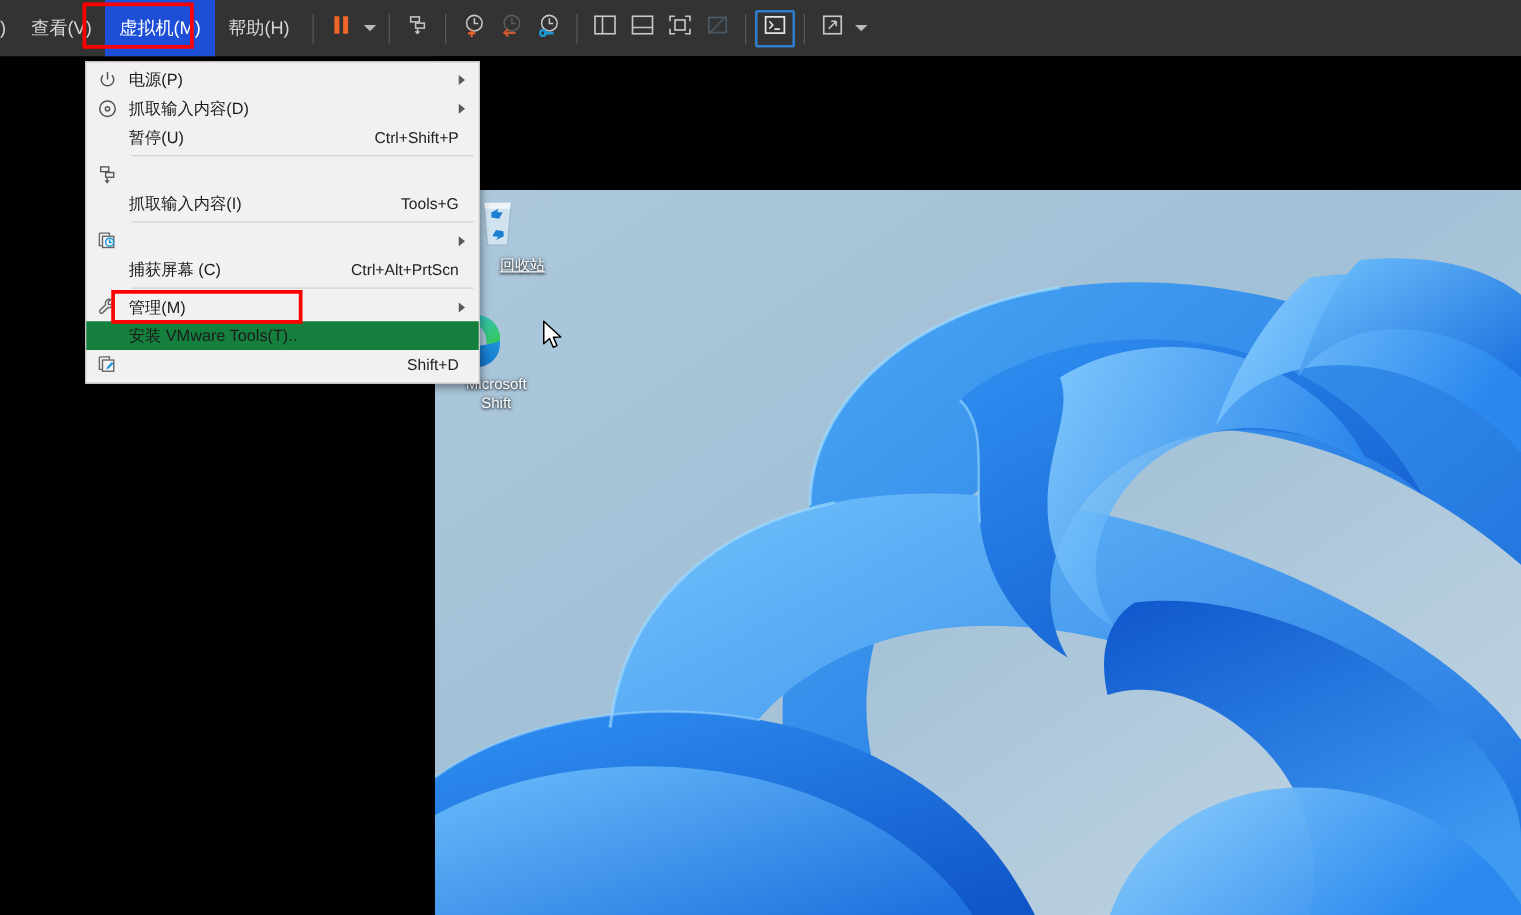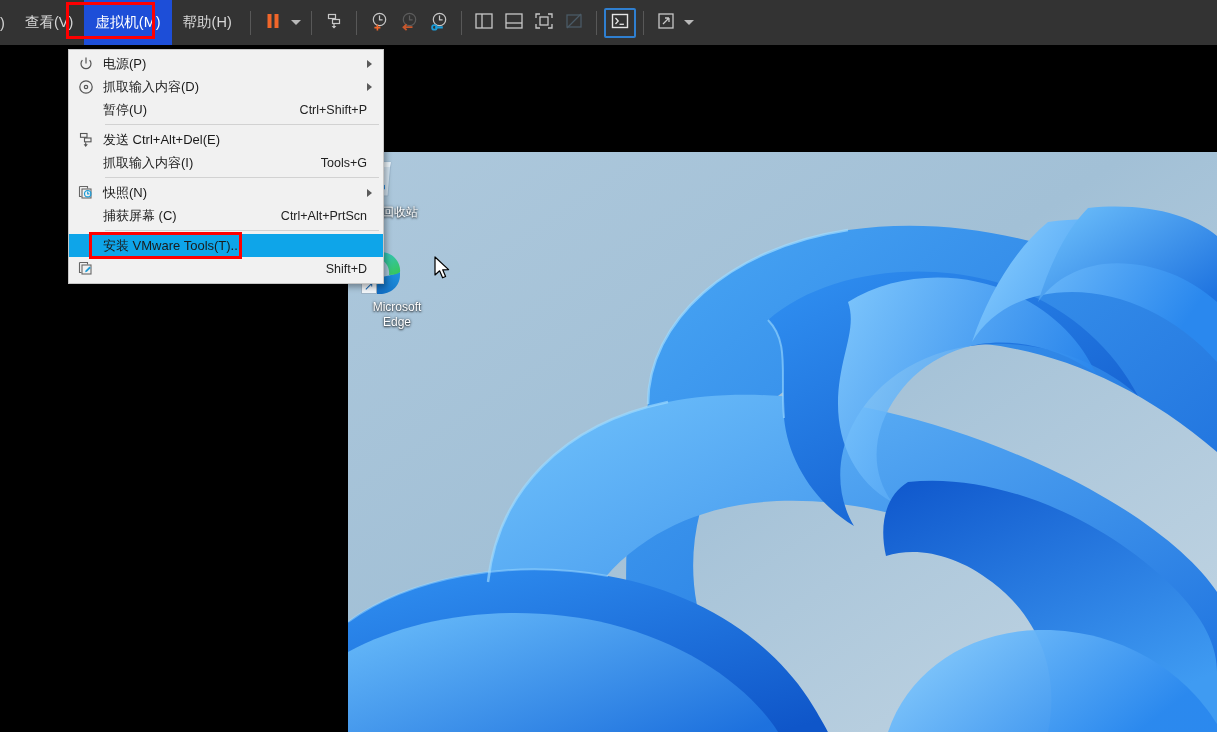--- a/index.html
+++ b/index.html
@@ -102,21 +102,21 @@
     text-align: center;
     z-index: 8;
     color: #ffffff;
     font-size: 12px;
     line-height: 15px;
     text-shadow: 0 1px 2px rgba(0,0,0,.75), 0 0 3px rgba(0,0,0,.6);
     cursor: default;
   }
   .dicon .glyph { display: block; height: 48px; margin: 0 auto 4px; position: relative; }
 
-  #icon-recycle { left: 10px; top: 1px; }
+  #icon-recycle { left: 28px; top: 1px; text-decoration: underline; }
   #icon-edge { left: 7px; top: 96px; }
 
   .shortcut-arrow {
     position: absolute; left: 6px; bottom: 2px;
     width: 16px; height: 16px;
     background: #f2f6fa;
     border: 1px solid #9fb4c6;
     display: flex; align-items: center; justify-content: center;
     font-size: 12px; line-height: 1;
     color: #1769b5;
@@ -158,21 +158,21 @@
     color: #222; font-size: 12.5px; white-space: nowrap;
   }
   .mi .arrow {
     position: absolute; right: 11px; top: 50%;
     transform: translateY(-50%);
     width: 0; height: 0;
     border-top: 4px solid transparent;
     border-bottom: 4px solid transparent;
     border-left: 5px solid #5a5a5a;
   }
-  .mi.selected { background: #0ea5e9; }
+  .mi.selected { background: #15803d; }
   .mi-sep {
     height: 1px; background: #d2d2d2;
     margin: 3px 4px 3px 36px;
   }
   
   #tools-highlight {
     position: absolute;
     left: 89px; top: 232px;
     width: 153px; height: 27px;
     border: 3px solid #ff0000;
@@ -425,21 +425,21 @@
             <path d="M45 27 C45 39 35 46 25 46 C13 46 4 38 4 27 C4 20 8 15 13 13
                      C10 18 11 24 16 27 C22 30 33 29 45 24 Z" fill="url(#eg1)"></path>
             <path d="M45 24 C46 15 39 5 27 4 C16 3 7 10 4 20 C7 12 15 8 22 10
                      C31 12 35 20 34 27 C39 27 43 26 45 24 Z" fill="url(#eg2)"></path>
             <path d="M16 43 C10 39 7 32 9 25 C11 17 19 12 27 13 C22 18 20 25 22 32
                      C24 38 20 42 16 43 Z" fill="url(#eg3)" opacity="0.9"></path>
           </svg>
           <span class="shortcut-arrow">↗</span>
         </span>
         <span>Microsoft</span><br>
-        <span>Edge</span>
+        <span>Shift</span>
       </div>
 
       <span id="cursor">
         <svg width="18" height="26" viewBox="0 0 18 26">
           <path d="M1 1 L1 19 L5.6 14.8 L8.6 21.8 L11.6 20.5 L8.7 13.8 L14.6 13.6 Z" fill="#ffffff" stroke="#000000" stroke-width="1.2" stroke-linejoin="round"></path>
         </svg>
       </span>
     </div>
   </div>
 
@@ -477,52 +477,59 @@
 
     <div class="mi">
       <span class="ic">
         <svg width="18" height="18" viewBox="0 0 18 18" fill="none" stroke="#555" stroke-width="1.1">
           <rect x="3.5" y="2.5" width="6.5" height="3.8"></rect>
           <rect x="7.5" y="7" width="6.5" height="3.8"></rect>
           <path d="M8.7 11.2 v3.2"></path>
           <path d="M6.6 13.2 L8.7 16 L10.8 13.2 Z" fill="#555" stroke="none"></path>
         </svg>
       </span>
-      <span class="lbl">发送 Ctrl+Alt+Del(E)</span>
     </div>
 
     <div class="mi">
       <span class="ic"></span>
       <span class="lbl">抓取输入内容(I)</span>
       <span class="acc">Tools+G</span>
     </div>
 
     <div class="mi-sep"></div>
 
     <div class="mi">
       <span class="ic">
         <svg width="18" height="18" viewBox="0 0 18 18" fill="none">
           <path d="M2.5 2.5 h8 v2 M2.5 2.5 v10 h2" stroke="#666" stroke-width="1.1"></path>
           <rect x="5" y="5" width="9" height="9" stroke="#666" stroke-width="1.1"></rect>
           <circle cx="10.7" cy="9.7" r="3.2" stroke="#1a9bd7" stroke-width="1.2"></circle>
           <path d="M10.7 7.6 v2.3 h1.7" stroke="#1a9bd7" stroke-width="1.2"></path>
         </svg>
       </span>
-      <span class="lbl">快照(N)</span>
       <i class="arrow"></i>
     </div>
 
     <div class="mi">
       <span class="ic"></span>
       <span class="lbl">捕获屏幕 (C)</span>
       <span class="acc">Ctrl+Alt+PrtScn</span>
     </div>
 
     <div class="mi-sep"></div>
 
+    <div class="mi">
+      <span class="ic">
+        <svg width="18" height="18" viewBox="0 0 18 18" fill="none" stroke="#666" stroke-width="1.2">
+          <path d="M11.6 2.6 a3.3 3.3 0 0 0 -4.2 4.2 L3 11.2 a1.5 1.5 0 0 0 2.1 2.1 l4.4 -4.4 a3.3 3.3 0 0 0 4.2 -4.2 l-2 2 l-1.9 -0.2 l-0.2 -1.9 z"></path>
+        </svg>
+      </span>
+      <span class="lbl">管理(M)</span>
+      <i class="arrow"></i>
+    </div>
 
     <div class="mi selected">
       <span class="ic"></span>
       <span class="lbl">安装 VMware Tools(T)..</span>
     </div>
 
     <div class="mi">
       <span class="ic">
         <svg width="18" height="18" viewBox="0 0 18 18" fill="none">
           <path d="M2.5 2.5 h8 v2 M2.5 2.5 v10 h2" stroke="#666" stroke-width="1.1"></path>

